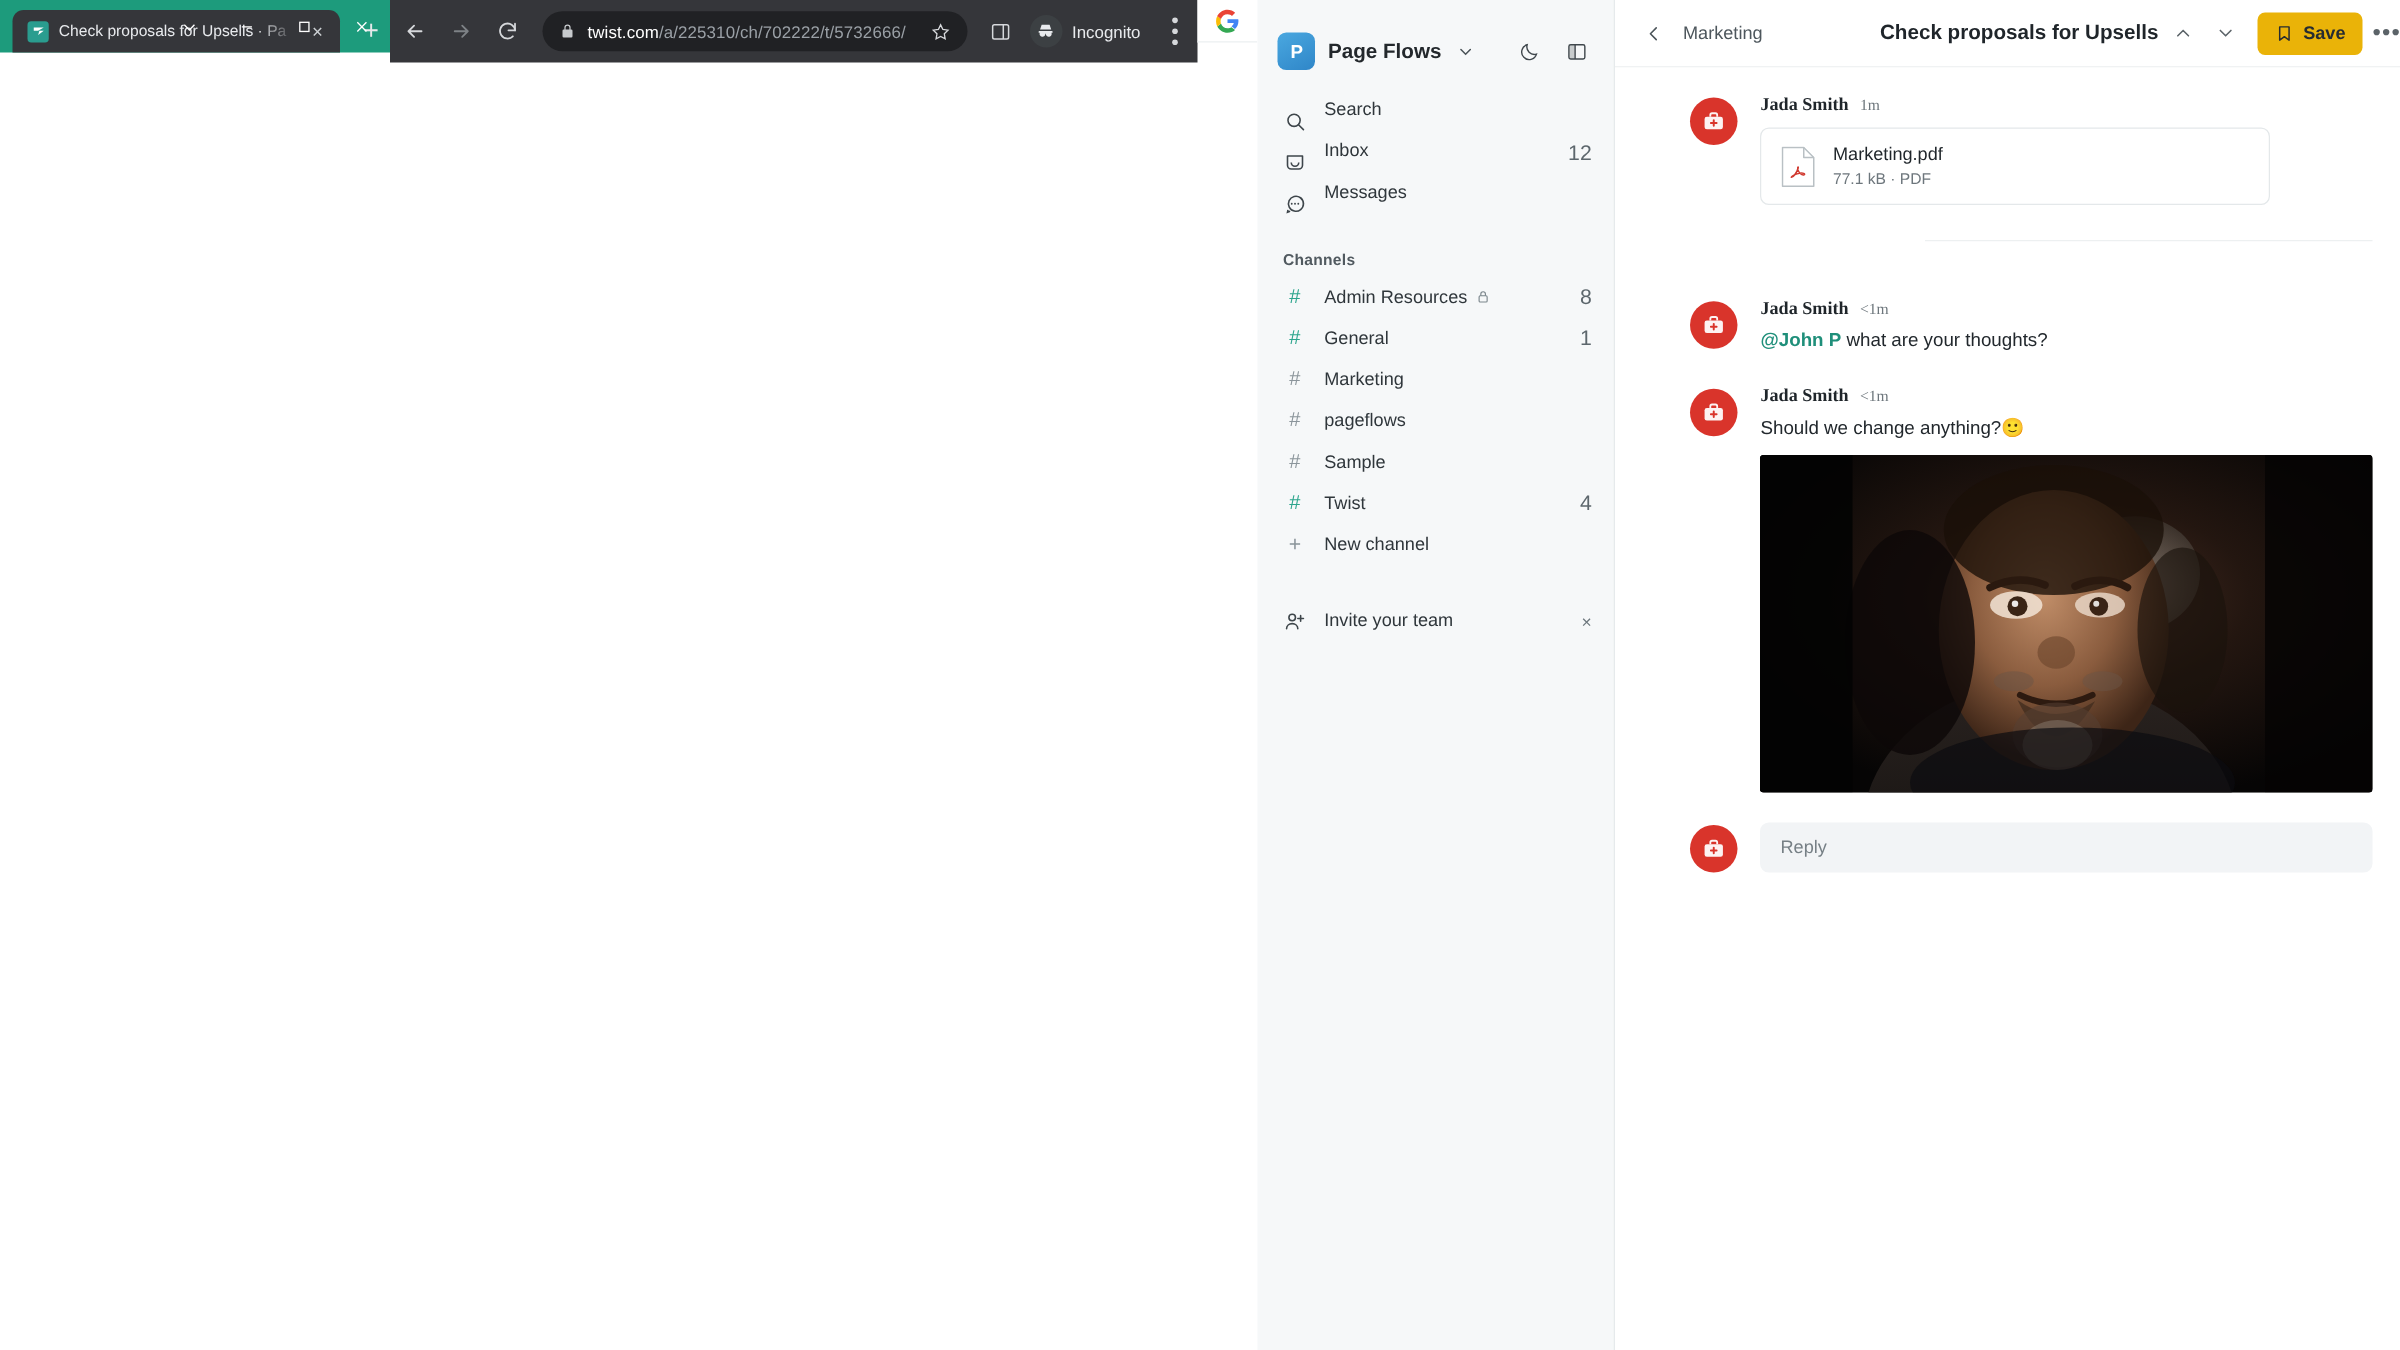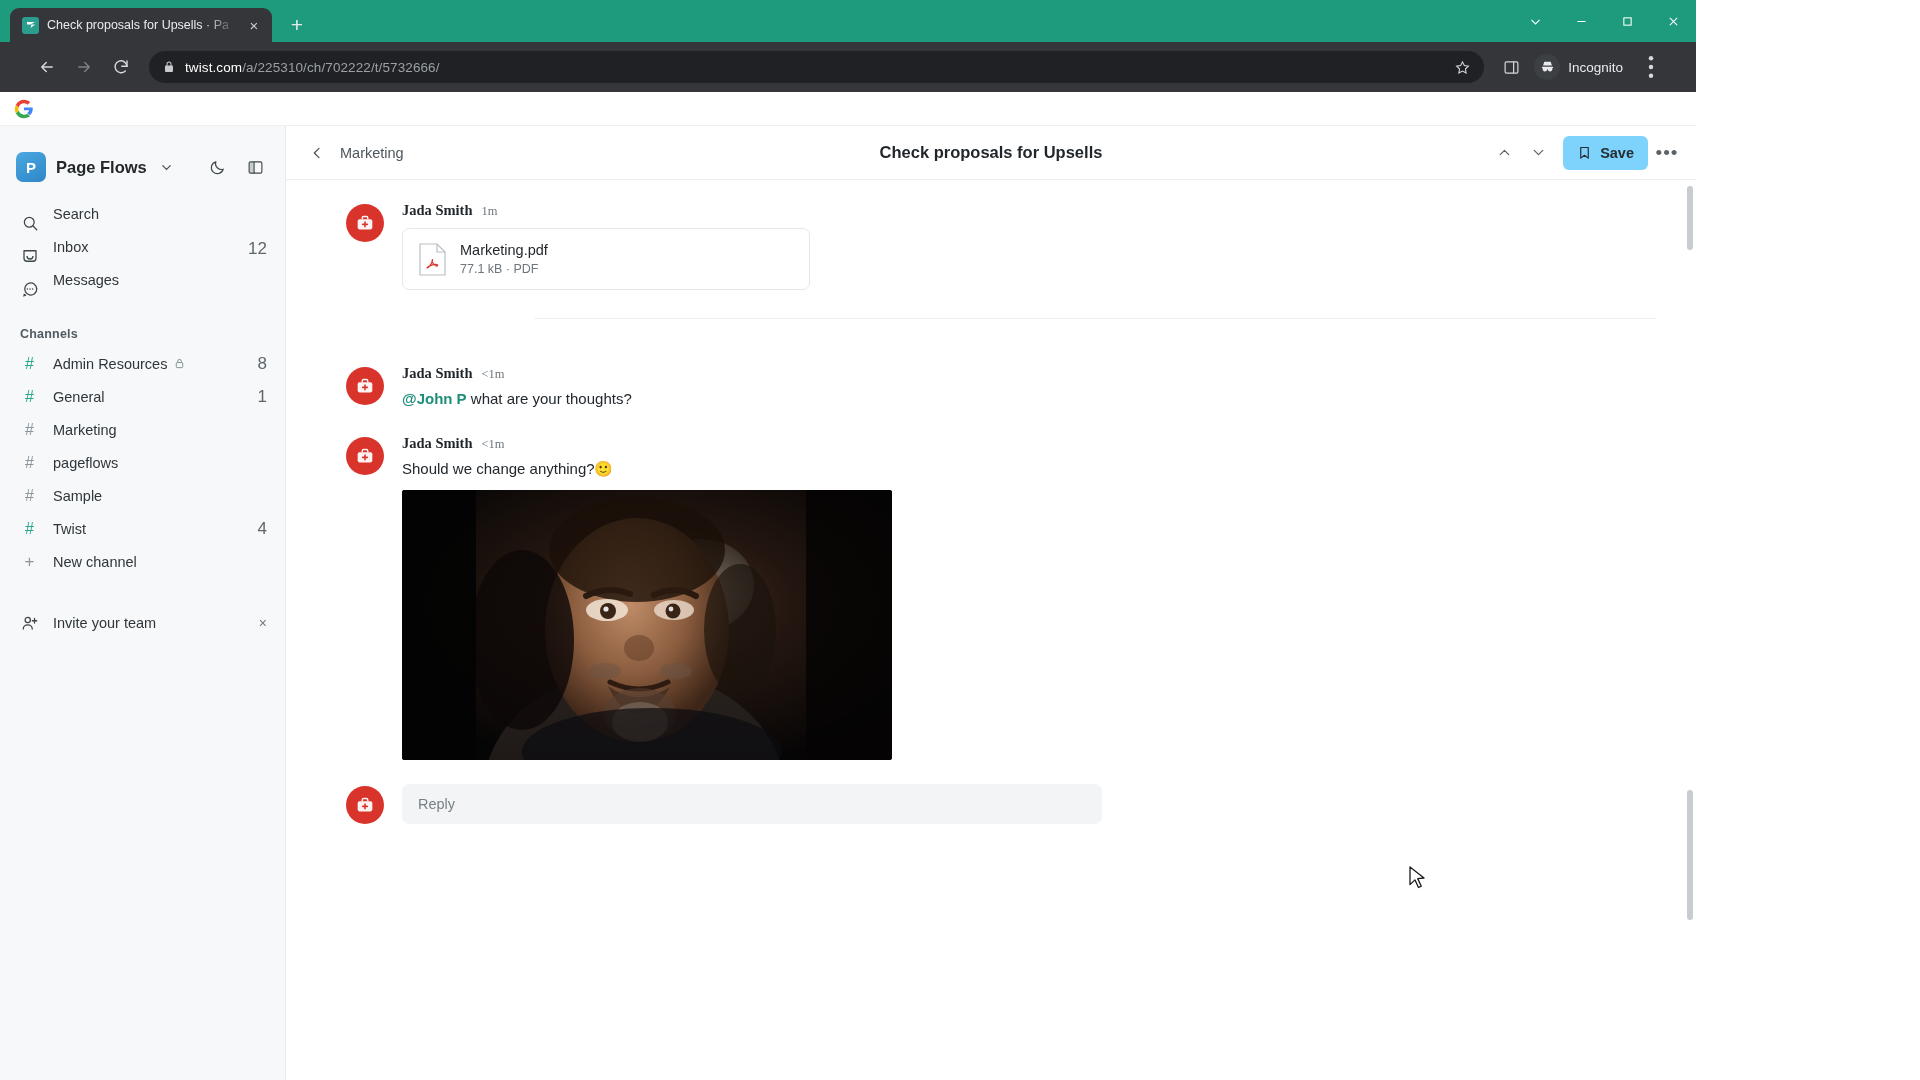--- a/index.html
+++ b/index.html
@@ -3,21 +3,21 @@
 <meta charset="utf-8">
 <style>
   * { box-sizing: border-box; margin: 0; padding: 0; }
   html, body {
     width: 1920px; height: 1080px;
     font-family: "Liberation Sans", sans-serif;
     overflow: hidden; background: #ffffff;
   }
 
   
-  .browser { width: 1696px; height: 1080px; display: flex; flex-direction: column; }
+  .browser { width: 1696px; height: 1080px; display: flex; flex-direction: row; }
 
   .tabbar {
     height: 42px; background: #1d9b7c; display: flex; align-items: flex-end;
     padding-left: 10px; position: relative; flex: 0 0 42px;
   }
   .tab {
     height: 34px; width: 262px; background: #35363a; border-radius: 9px 9px 0 0;
     display: flex; align-items: center; padding: 0 8px 0 12px; gap: 8px;
     position: relative;
   }
@@ -43,21 +43,21 @@
     position: absolute; right: 0; top: 0; height: 42px; display: flex; align-items: center;
   }
   .winbtn {
     width: 46px; height: 42px; display: flex; align-items: center; justify-content: center;
     color: #ffffff;
   }
   .winbtn svg { width: 13px; height: 13px; }
 
   .toolbar {
     height: 50px; background: #35363a; display: flex; align-items: center;
-    padding: 0 30px; gap: 3px; flex: 0 0 50px;
+    padding: 0 3px; gap: 3px; flex: 0 0 50px;
   }
   .navbtn {
     width: 34px; height: 34px; border-radius: 50%; display: flex;
     align-items: center; justify-content: center; color: #d6d8db;
   }
   .navbtn.disabled { color: #7e8286; }
   .navbtn svg { width: 18px; height: 18px; }
   .omnibox {
     flex: 1; height: 32px; background: #202124; border-radius: 16px; margin: 0 8px;
     display: flex; align-items: center; padding: 0 14px; gap: 10px;
@@ -154,21 +154,21 @@
   .crumb { font-size: 14.5px; color: #4d565c; }
   .th-title {
     position: absolute; left: 0; right: 0; text-align: center;
     font-size: 16.5px; font-weight: 700; color: #1f252a; pointer-events: none;
   }
   .hdr-right { margin-left: auto; display: flex; align-items: center; gap: 4px; z-index: 2; }
   .hdr-ic { width: 30px; height: 30px; display: flex; align-items: center; justify-content: center; color: #5b6368; }
   .hdr-ic svg { width: 17px; height: 17px; }
   .save-btn {
     display: flex; align-items: center; gap: 8px; height: 34px; padding: 0 14px;
-    background: #7dd3fc; border-radius: 6px; font-size: 14.5px; font-weight: 700; color: #262c31;
+    background: #eab308; border-radius: 6px; font-size: 14.5px; font-weight: 700; color: #262c31;
     margin-left: 6px;
   }
   .save-btn svg { width: 15px; height: 15px; }
   .dots { font-size: 19px; color: #5b6368; letter-spacing: 1px; }
 
   .scrollarea { flex: 1; overflow: hidden; position: relative; background: #fff; }
   .scroll-inner { padding: 0 0 0 0; }
 
   .msg { display: flex; gap: 18px; padding: 0 40px 0 60px; position: relative; }
   .avatar {

